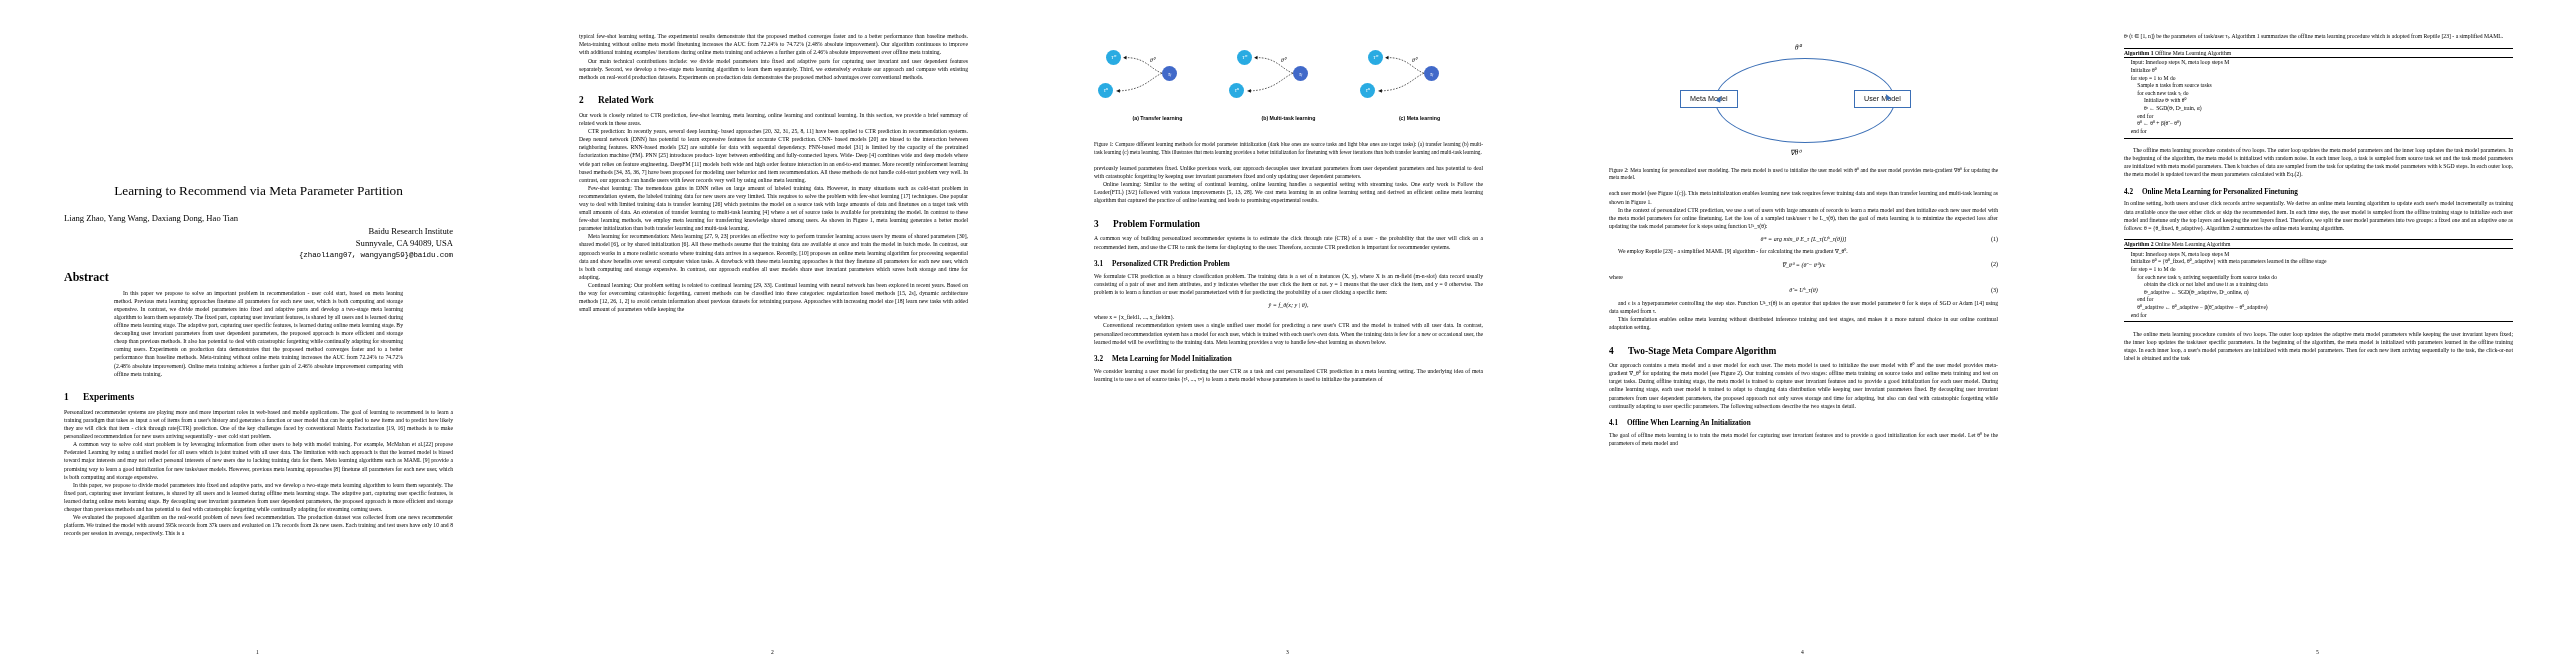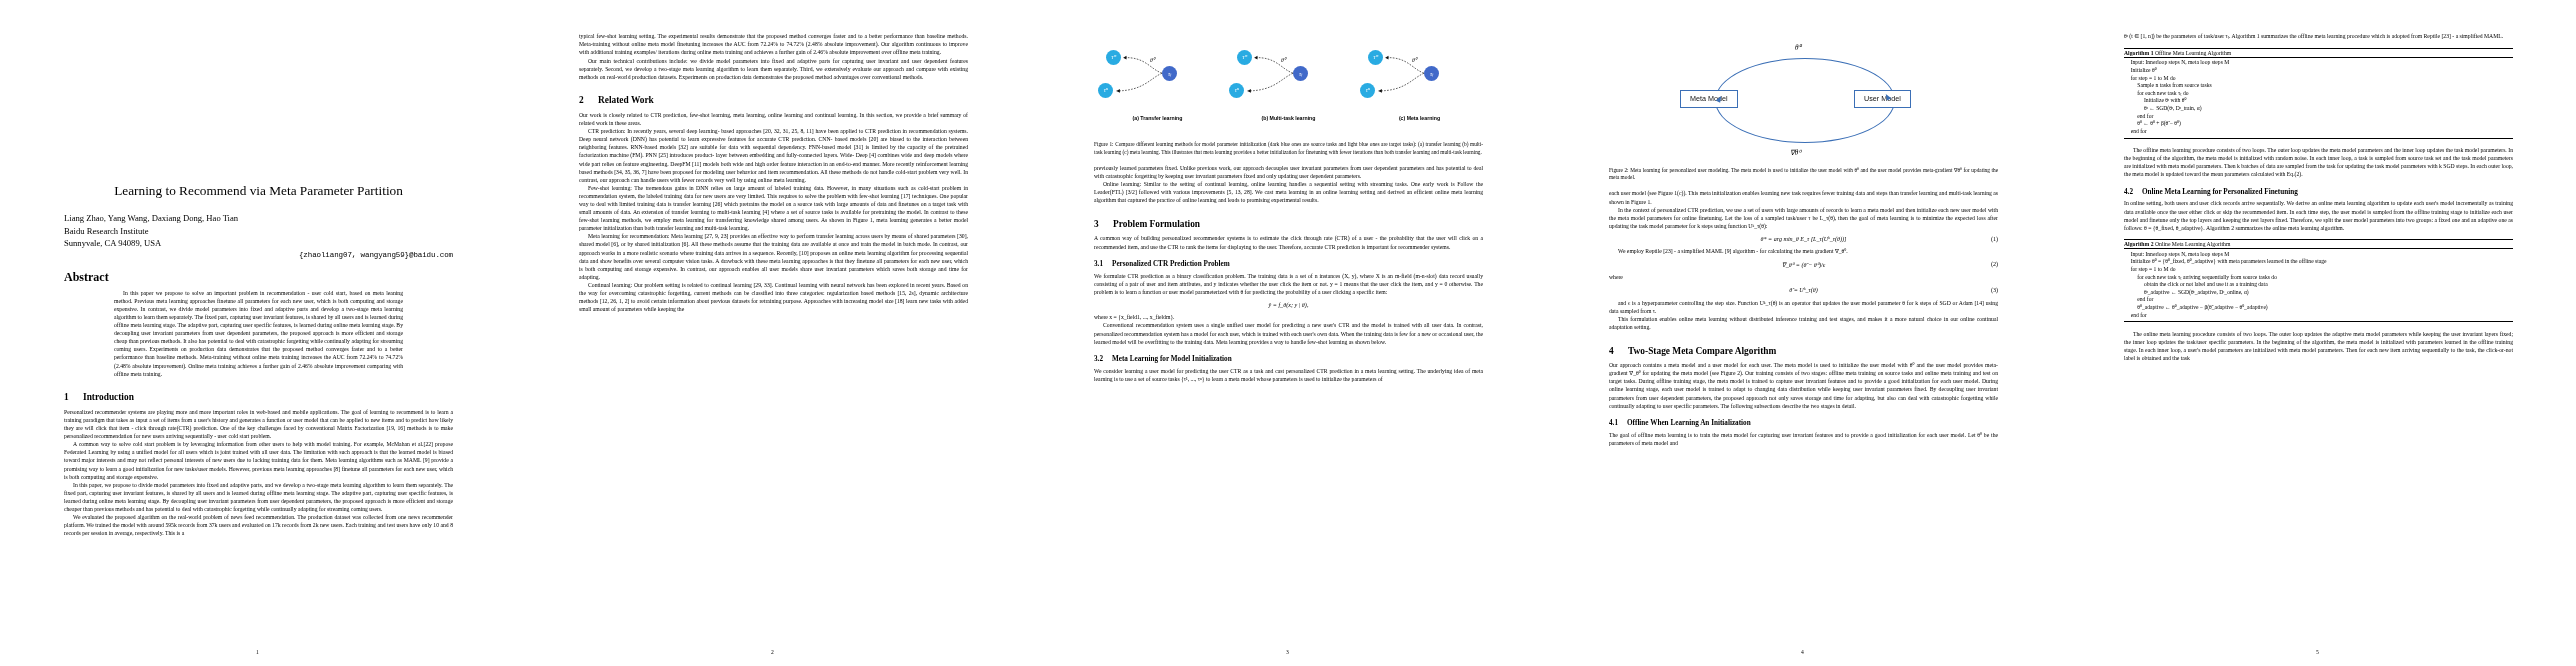--- a/index.html
+++ b/index.html
@@ -4,21 +4,21 @@
 <style>
   html,body{margin:0;padding:0;background:#ffffff;}
   body{width:2576px;height:667px;font-family:"Liberation Serif",serif;color:#000;overflow:hidden;}
   .sheet-row{display:flex;width:2576px;height:667px;align-items:flex-start;}
 
   .page{position:relative;background:#fff;height:667px;flex:0 0 515px;box-sizing:border-box;}
   .page-inner{position:absolute;left:64px;top:15.6px;width:389px;height:621px;}
 
   .title{font-size:13.3px;line-height:1.15;text-align:center;margin:0 0 14.5px 0;font-weight:400;}
   .authors{font-size:8.6px;text-align:left;line-height:1.45;}
-  .affil{font-size:8.6px;text-align:left;line-height:1.45;}
+  .affil{font-size:8.6px;text-align:right;line-height:1.45;}
   .email{font-family:"Liberation Mono",monospace;font-size:7.5px;text-align:right;margin-top:1.1px;letter-spacing:-0.1px;}
   .abs-head{font-size:12px;font-weight:bold;margin:11px 0 3.9px 0;}
   .abs{width:289px;margin:0 auto;font-size:5.7px;line-height:1.42;text-align:justify;}
   .abs .ind{text-indent:9px;display:block;}
 
   h2.sec{font-size:9.4px;font-weight:bold;margin:14.5px 0 5.6px 0;}
   h2.sec .num{display:inline-block;width:19px;}
   h3.sub{font-size:7.2px;font-weight:bold;margin:9.4px 0 3.9px 0;}
   h3.sub .num{display:inline-block;width:18px;font-family:Liberation Serif, serif;}
 
@@ -76,21 +76,21 @@
       <div class="affil">Baidu Research Institute</div>
       <div class="affil">Sunnyvale, CA 94089, USA</div>
       <div class="email">{zhaoliang07, wangyang59}@baidu.com</div>
 
       <div class="abs-head">Abstract</div>
       <div class="abs">
         <span class="ind">In this paper we propose to solve an important problem in recommendation - user cold start, based on meta leaning method. Previous meta learning approaches finetune all parameters for each new user, which is both computing and storage expensive. In contrast, we divide model parameters into fixed and adaptive parts and develop a two-stage meta learning algorithm to learn them separately. The fixed part, capturing user invariant features, is shared by all users and is learned during offline meta learning stage. The adaptive part, capturing user specific features, is learned during online meta learning stage. By decoupling user invariant parameters from user dependent parameters, the proposed approach is more efficient and storage cheap than previous methods. It also has potential to deal with catastrophic forgetting while continually adapting for streaming coming users. Experiments on production data demonstrates that the proposed method converges faster and to a better performance than baseline methods. Meta-training without online meta training increases the AUC from 72.24% to 74.72% (2.48% absolute improvement). Online meta training achieves a further gain of 2.46% absolute improvement comparing with offline meta training.</span>
       </div>
 
       <h2 class="sec">
-        <span class="num">1</span><span>Introduction</span>
+        <span class="num">1</span><span>Experiments</span>
       </h2>
       <p class="bt">Personalized recommender systems are playing more and more important roles in web-based and mobile applications. The goal of learning to recommend is to learn a training paradigm that takes as input a set of items from a user's history and generates a function or user model that can be applied to new items and to predict how likely they are will click that item - click through rate(CTR) prediction. One of the key challenges faced by conventional Matrix Factorization [19, 16] methods is to make personalized recommendation for new users arriving sequentially - user cold start problem.</p>
       <p class="bt ind">A common way to solve cold start problem is by leveraging information from other users to help with model training. For example, McMahan et al.[22] propose Federated Learning by using a unified model for all users which is joint trained with all user data. The limitation with such approach is that the learned model is biased toward major interests and may not reflect personal interests of new users due to lacking training data for them. Meta learning algorithms such as MAML [9] provide a promising way to learn a good initialization for new tasks/user models. However, previous meta learning approaches [8] finetune all parameters for each new user, which is both computing and storage expensive.</p>
       <p class="bt ind">In this paper, we propose to divide model parameters into fixed and adaptive parts, and we develop a two-stage meta learning algorithm to learn them separately. The fixed part, capturing user invariant features, is shared by all users and is learned during offline meta learning stage. The adaptive part, capturing user specific features, is learned during online meta learning stage. By decoupling user invariant parameters from user dependent parameters, the proposed approach is more efficient and storage cheaper than previous methods and has potential to deal with catastrophic forgetting while continually adapting for streaming coming users.</p>
       <p class="bt ind">We evaluated the proposed algorithm on the real-world problem of news feed recommendation. The production dataset was collected from one news recommender platform. We trained the model with around 595k records from 37k users and evaluated on 17k records from 2k new users. Each training and test users have only 10 and 8 records per session in average, respectively. This is a</p>
     </div>
     <div class="pagenum">1</div>
   </div>
 
   <div class="page">

